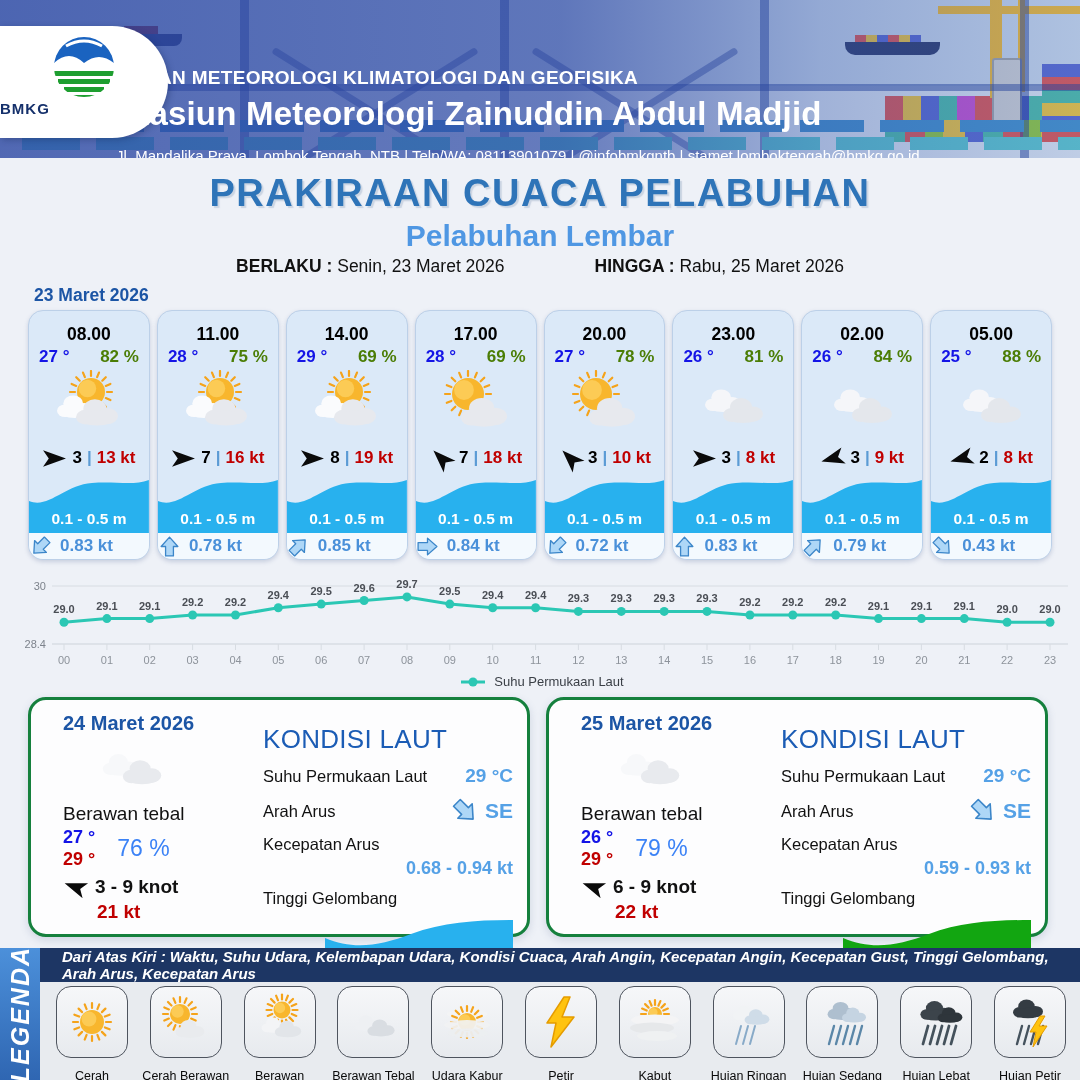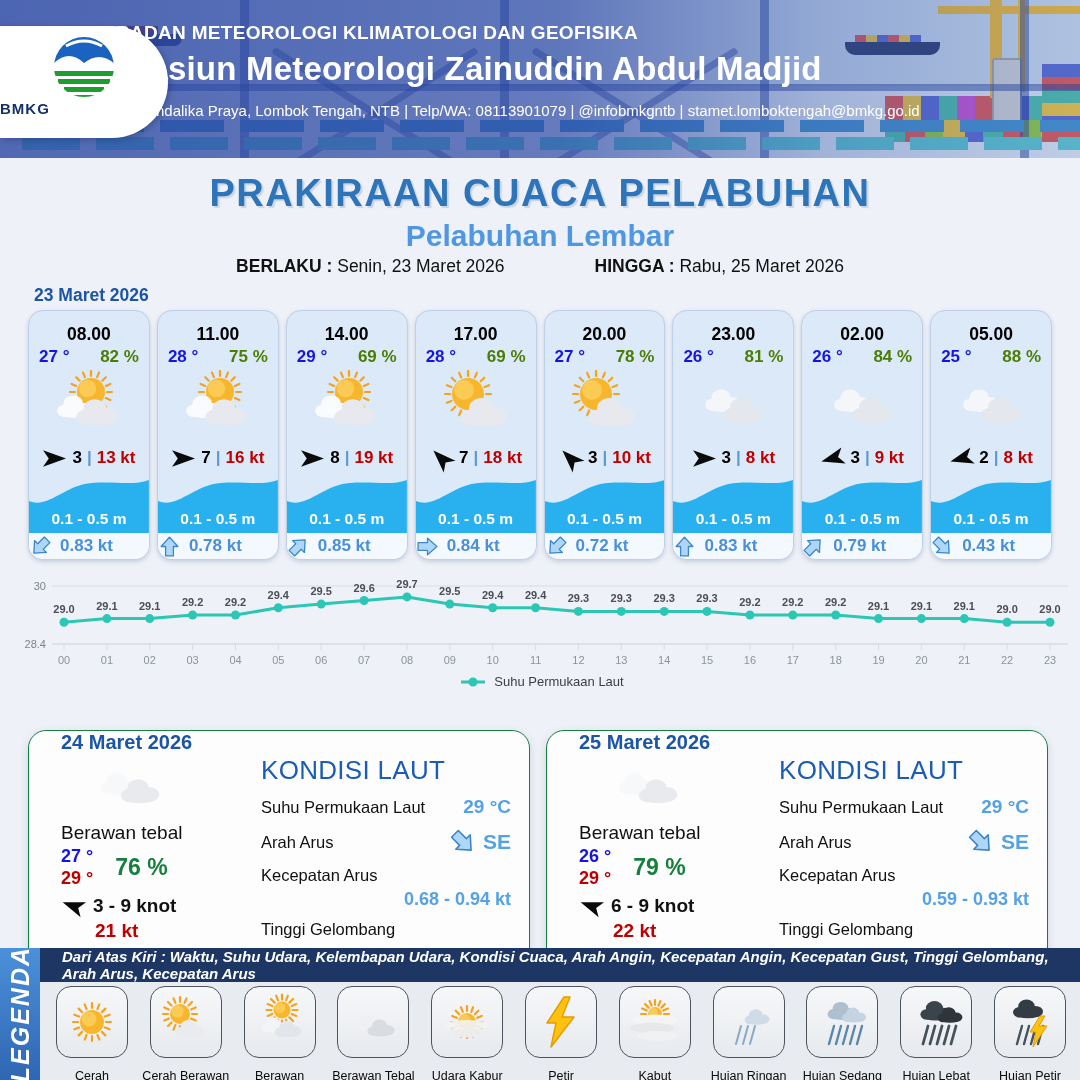--- a/index.html
+++ b/index.html
@@ -32,21 +32,21 @@
     background:repeating-linear-gradient(90deg,#3f8ecb 0 64px,transparent 64px 80px); }
   .bench2 { position:absolute; left:22px; top:137px; width:1058px; height:13px;
     background:repeating-linear-gradient(90deg,#58c3cd 0 58px,transparent 58px 74px); }
   .hdr-overlay { position:absolute; inset:0;
     background:linear-gradient(90deg,rgba(43,70,162,.78) 0%,rgba(43,70,162,.66) 52%,rgba(56,86,170,.34) 76%,rgba(80,110,180,.18) 100%); }
   .logo-blob { position:absolute; left:0; top:26px; width:168px; height:112px; background:#fff;
     border-radius:0 58px 58px 0; box-shadow:2px 2px 6px rgba(20,40,90,.35); z-index:3; }
   .logo-art { position:absolute; left:42px; top:8px; }
   .logo-text { position:absolute; left:0; top:74px; width:168px; font-size:15px; font-weight:bold; color:#15306b; letter-spacing:1px; }
   .hdr-text { position:absolute; left:116px; top:22px; z-index:4; color:#fff; }
-  .hdr-org { font-size:19px; font-weight:bold; letter-spacing:.3px; }
+  .hdr-org { font-size:19px; font-weight:bold; letter-spacing:.3px;margin-top:45px; }
   .hdr-station { font-size:33px; font-weight:bold; margin-top:6px; letter-spacing:.2px; }
   .hdr-addr { font-size:15px; margin-top:14px; }
 
   
   .titleblock { text-align:center; padding-top:14px; }
   .main-title { font-size:38px; font-weight:bold; color:#2e74b8; letter-spacing:1.5px;
     text-shadow:2px 2px 1px rgba(175,190,210,.55); }
   .sub-title { font-size:30px; font-weight:bold; color:#4f97e3; margin-top:4px; }
   .validity { display:flex; justify-content:center; gap:90px; margin-top:3px; font-size:17.5px; color:#111; }
   .validity b { font-weight:bold; }
@@ -75,31 +75,31 @@
     font-size:17px; font-weight:bold; color:#4a90d9; }
   .barrow { width:23px; height:23px; transform-origin:50% 50%; }
   .barrow path { fill:#aed7f7; stroke:#3c86c9; stroke-width:2.5; stroke-linejoin:round; }
 
   
   .chartwrap { padding:6px 0 0 4px; }
   .chart-legend { display:flex; justify-content:center; align-items:center; gap:8px; font-size:13px; color:#3a3f46; margin-top:0px; }
 
   
   .dailyrow { display:flex; gap:16px; padding:8px 28px 0 28px; }
-  .dcard { position:relative; width:502px; height:240px; background:#fdfdfe; border:1px solid #15803d;
-    border-radius:18px; box-shadow:0 3px 8px rgba(80,100,140,.20); padding:0 18px;margin-top:33px; }
+  .dcard { position:relative; width:502px; height:240px; background:#fdfdfe; border:3px solid #15803d;
+    border-radius:18px; box-shadow:0 3px 8px rgba(80,100,140,.20); padding:12px 18px; }
   .ddate { font-size:20px; font-weight:bold; color:#1c55a5; margin-left:14px; }
   .dicon { width:120px; height:64px; margin:2px 0 0 28px; }
   .dicon svg { width:110px; height:64px; }
   .dcond { font-size:19px; color:#111; margin-left:14px; margin-top:2px; }
   .dtemps { display:flex; align-items:center; margin-left:14px; margin-top:2px; }
   .dtcol { display:flex; flex-direction:column; gap:1px; font-size:18px; font-weight:bold; }
   .dtmin { color:#1414e6; }
   .dtmax { color:#c00000; }
-  .dhum { font-size:23px; font-weight:bold; color:#15803d; margin-left:22px; }
+  .dhum { font-size:23px; font-weight:normal; color:#3b82f6; margin-left:22px; }
   .dwind { display:flex; align-items:center; gap:8px; margin-left:14px; margin-top:6px; font-size:19px; font-weight:bold; color:#111; }
   .ddart { width:24px; height:18px; fill:#0a0a0a; transform-origin:50% 50%; }
   .dgust { margin-left:48px; margin-top:3px; font-size:19px; font-weight:bold; color:#c00000; }
   .dsea { position:absolute; left:232px; top:24px; width:250px; }
   .dsea-h { font-size:26px; font-weight:normal; color:#1b5cb5; letter-spacing:.3px; }
   .searow { display:flex; justify-content:space-between; align-items:center; margin-top:10px; font-size:16.5px; color:#111; }
   .seaval { font-weight:bold; font-size:19px; color:#55a1e6; }
   .searrow-wrap { display:flex; align-items:center; gap:6px; }
   .searrow { width:28px; height:28px; transform-origin:50% 50%; }
   .searrow path { fill:#aed7f7; stroke:#3c86c9; stroke-width:2.5; stroke-linejoin:round; }

